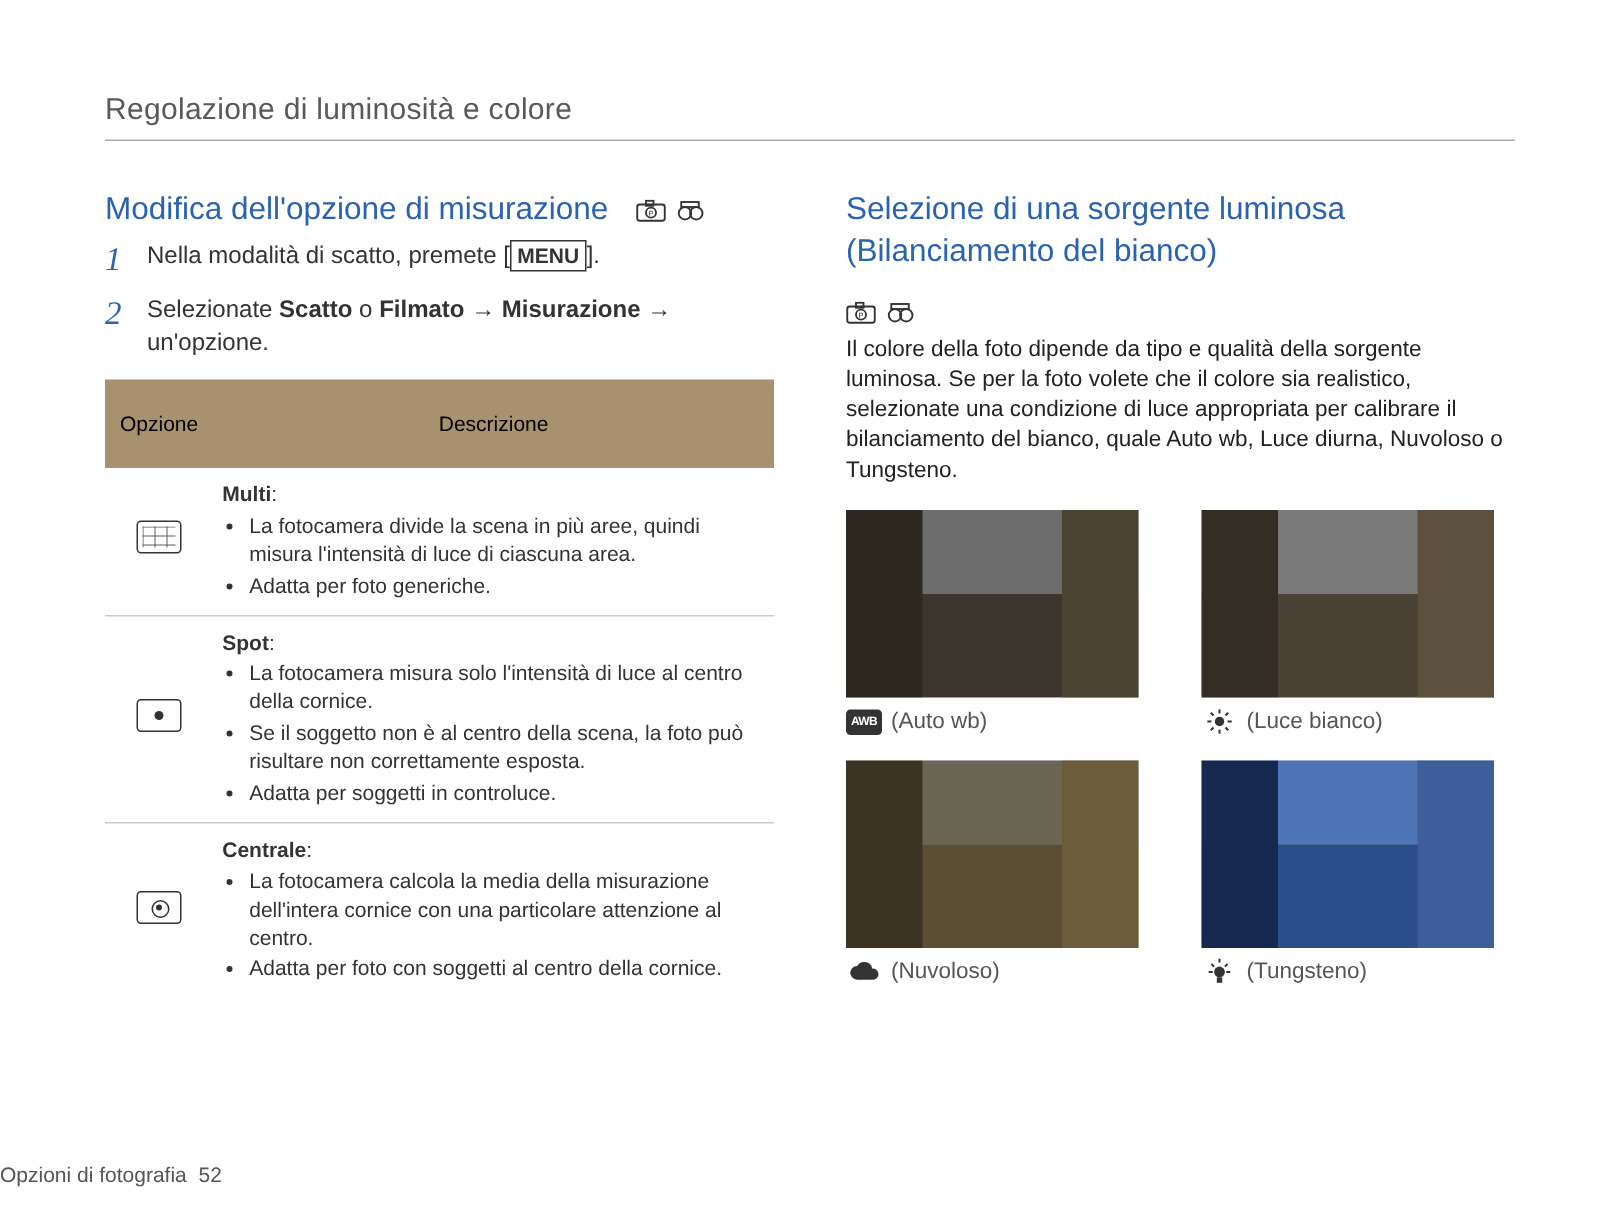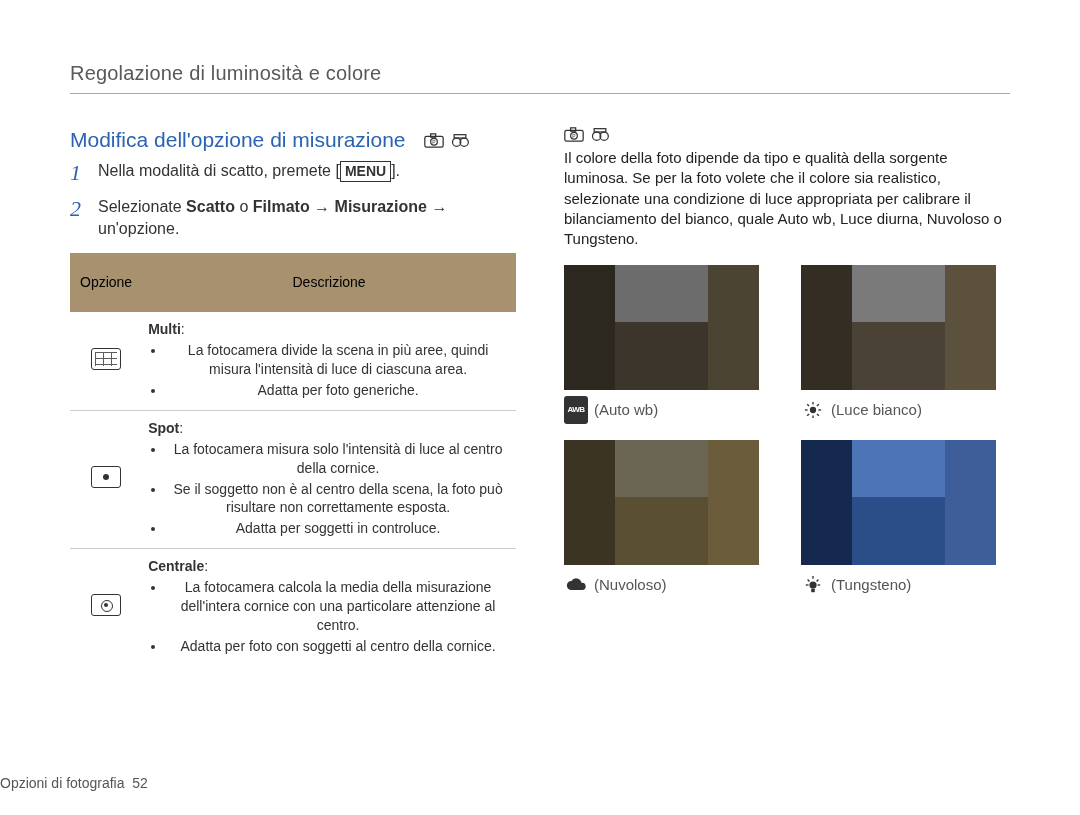--- a/index.html
+++ b/index.html
@@ -132,21 +132,21 @@
   }
   .mi-center::after {
     content: "";
     position: absolute;
     left: 50%; top: 50%;
     width: 4px; height: 4px;
     margin-left: -2px; margin-top: -2px;
     background: #333;
     border-radius: 50%;
   }
-  ul.bullets { list-style: disc; padding-left: 18px; margin-top: 2px; text-align: center; }
+  ul.bullets { list-style: disc; padding-left: 18px; margin-top: 2px; }
   ul.bullets li { margin-bottom: 2px; }
   .thumb-grid {
     display: grid;
     grid-template-columns: 1fr 1fr;
     gap: 16px 28px;
     margin-top: 16px;
   }
   .thumb-item { }
   .thumb {
     width: 195px;
@@ -168,21 +168,21 @@
     margin-top: 6px;
     font-size: 15px;
     color: #555;
     display: flex;
     align-items: center;
     gap: 6px;
   }
   .wb-icon {
     display: inline-flex;
     width: 24px;
-    height: 28px;
+    height: 17px;
     align-items: center;
     justify-content: center;
     color: #333;
   }
   .wb-awb {
     background: #333;
     color: #fff;
     border-radius: 3px;
     font-size: 8px;
     font-weight: bold;
@@ -275,20 +275,21 @@
               <li>Adatta per foto con soggetti al centro della cornice.</li>
             </ul>
           </td>
         </tr>
       </tbody>
     </table>
   </div>
 
   <div class="col">
     <h2 class="section-title">
+      <span>Selezione di una sorgente luminosa (Bilanciamento del bianco)</span>
       <span class="mode-icons">
         <span class="mode-icon">
           <svg viewBox="0 0 24 18" width="20" height="15">
               <rect x="1" y="4" width="22" height="13" rx="2" fill="none" stroke="#333" stroke-width="1.5"></rect>
               <rect x="8" y="1" width="6" height="4" fill="none" stroke="#333" stroke-width="1.5"></rect>
               <circle cx="12" cy="10.5" r="4" fill="none" stroke="#333" stroke-width="1.5"></circle>
               <text x="12" y="13" text-anchor="middle" font-size="6" fill="#333">P</text>
             </svg>
         </span>
         <span class="mode-icon">

